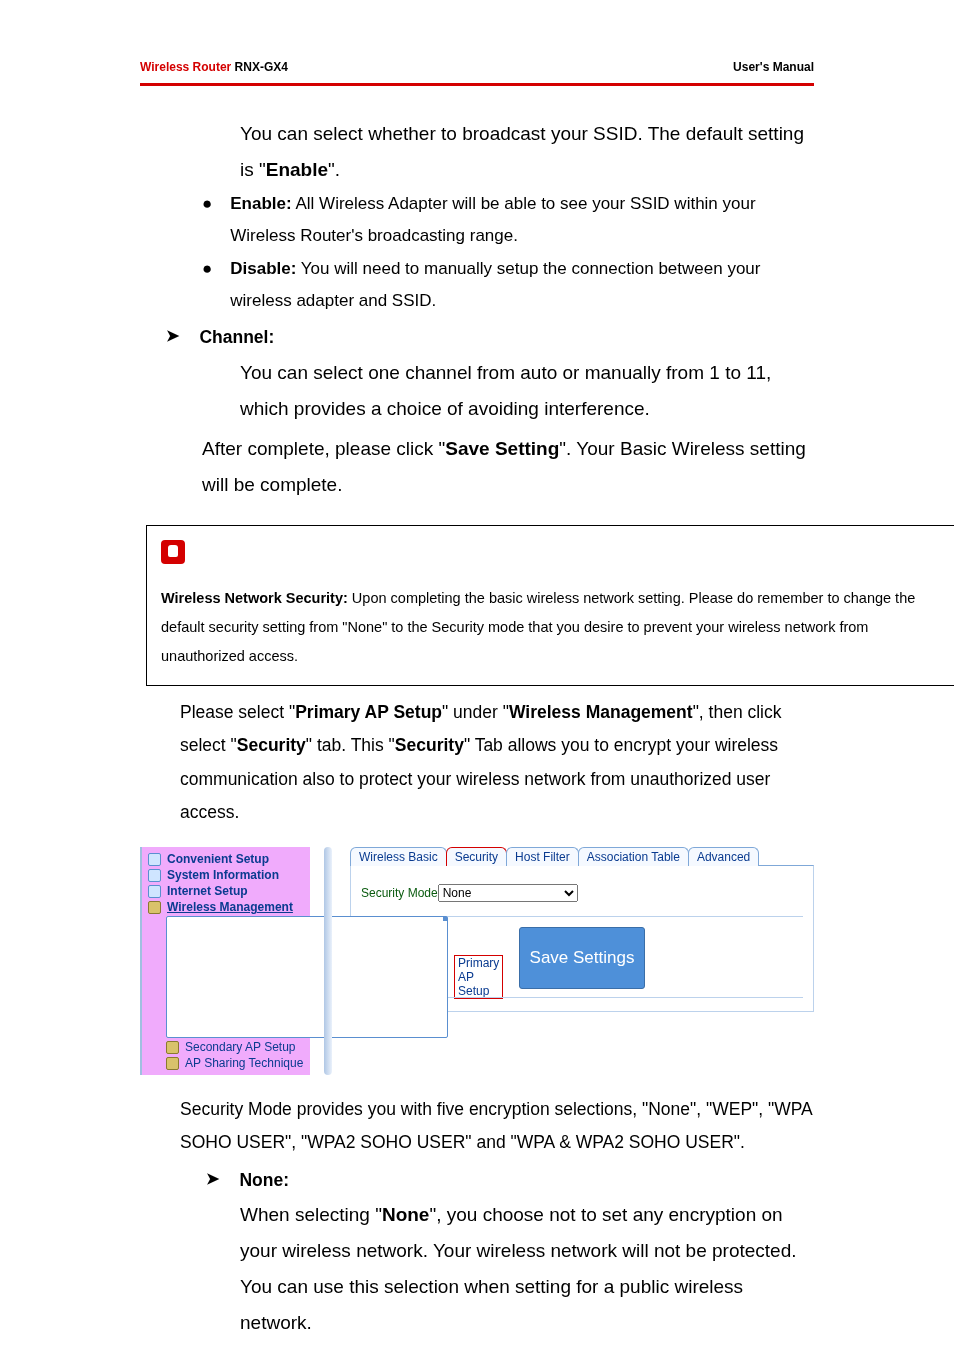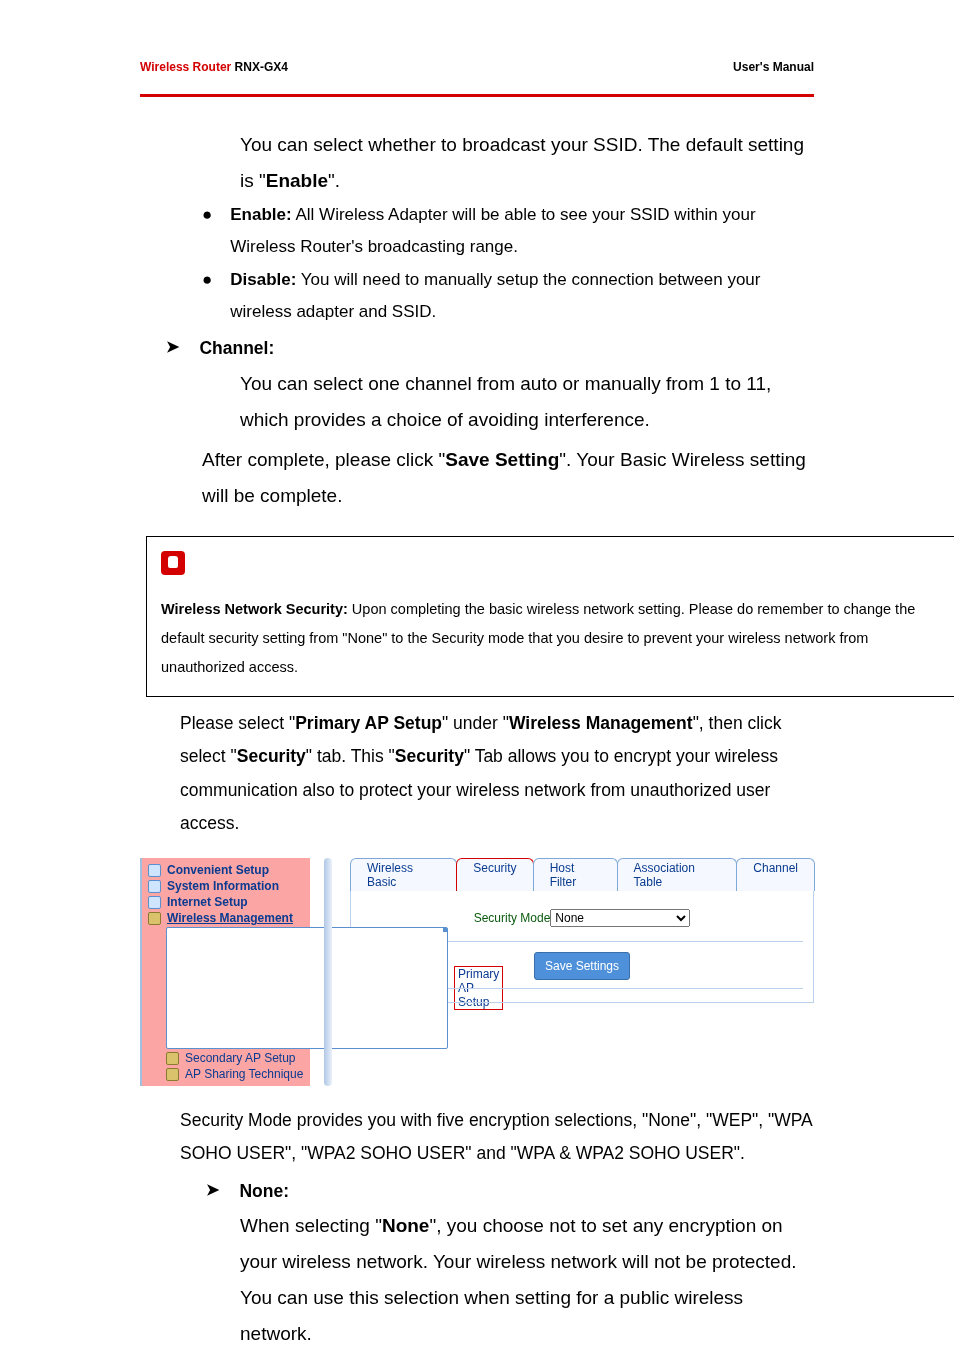--- a/index.html
+++ b/index.html
@@ -13,21 +13,21 @@
   }
   .page {
     padding: 60px 140px 60px 140px;
     position: relative;
   }
   .header-line {
     display: flex;
     justify-content: space-between;
     font-size: 12px;
     font-weight: bold;
-    padding-bottom: 20px;
+    padding-bottom: 9px;
   }
   .header-line .left .red { color: #d40000; }
   .header-line .left .black { color: #000; }
   .header-rule {
     height: 3px;
     background: #d40000;
     margin-bottom: 30px;
   }
   .body-text {
     font-size: 19px;
@@ -95,21 +95,21 @@
   
   .figure {
     margin: 18px 0 18px 0;
     display: flex;
     gap: 0;
     font-family: Tahoma, Arial, sans-serif;
     font-size: 12px;
   }
   .fig-sidebar {
     width: 170px;
-    background: #fca5a5;
+    background: #f0abfc;
     border-left: 2px solid #a0bfe0;
     padding: 4px 0 4px 6px;
   }
   .sb-item {
     display: flex;
     align-items: center;
     gap: 6px;
     padding: 1px 0;
     color: #0a3b90;
     font-weight: bold;
@@ -149,61 +149,61 @@
   }
   .tabs {
     display: flex;
     gap: 0;
     font-size: 12px;
   }
   .tab {
     border: 1px solid #7fa8d8;
     border-bottom: none;
     border-radius: 6px 6px 0 0;
-    padding: 2px 16px;
+    padding: 2px 8px;
     color: #0a3b90;
     background: #f5f9ff;
     margin-right: -1px;
   }
   .tab.sel-red {
     border: 1.5px solid #d40000;
     border-bottom: none;
     color: #0a3b90;
   }
   .panel {
     border: 1px solid #bcd2ec;
     border-top: 1px solid #7fa8d8;
     padding: 10px 10px 8px 10px;
     margin-top: -1px;
   }
   .form-row {
     display: flex;
     align-items: center;
-    justify-content: center;
+    justify-content: flex-start;
     padding: 8px 0 14px 0;
     color: #0a5b0f;
     font-size: 12px;
     border-bottom: 1px solid #bcd2ec;
   }
   .form-row select {
     font-size: 12px;
     width: 140px;
     font-family: inherit;
   }
   .save-row {
     text-align: center;
     padding: 10px 0 4px 0;
   }
   .save-btn {
     background: #4e90d9;
     color: #fff;
     border: 1px solid #3a6ea8;
     border-radius: 3px;
-    padding: 6px 10px;
-    font-size: 12px;
+    padding: 20px 10px;
+    font-size: 17px;
     font-family: inherit;
     text-align: right;
   }
   .panel-divider {
     height: 6px;
     border-top: 1px solid #bcd2ec;
     margin-top: 4px;
   }
 </style>
 </head>
@@ -293,21 +293,21 @@
     </div>
 
     <div class="fig-gap"></div>
 
     <div class="fig-main">
       <div class="tabs">
         <div class="tab">Wireless Basic</div>
         <div class="tab sel-red">Security</div>
         <div class="tab">Host Filter</div>
         <div class="tab">Association Table</div>
-        <div class="tab">Channel</div>
+        <div class="tab">Advanced</div>
       </div>
       <div class="panel">
         <div class="form-row">
           <span>Security Mode</span>
           <select>
             <option>None</option>
           </select>
         </div>
         <div class="save-row">
           <button class="save-btn">Save Settings</button>

